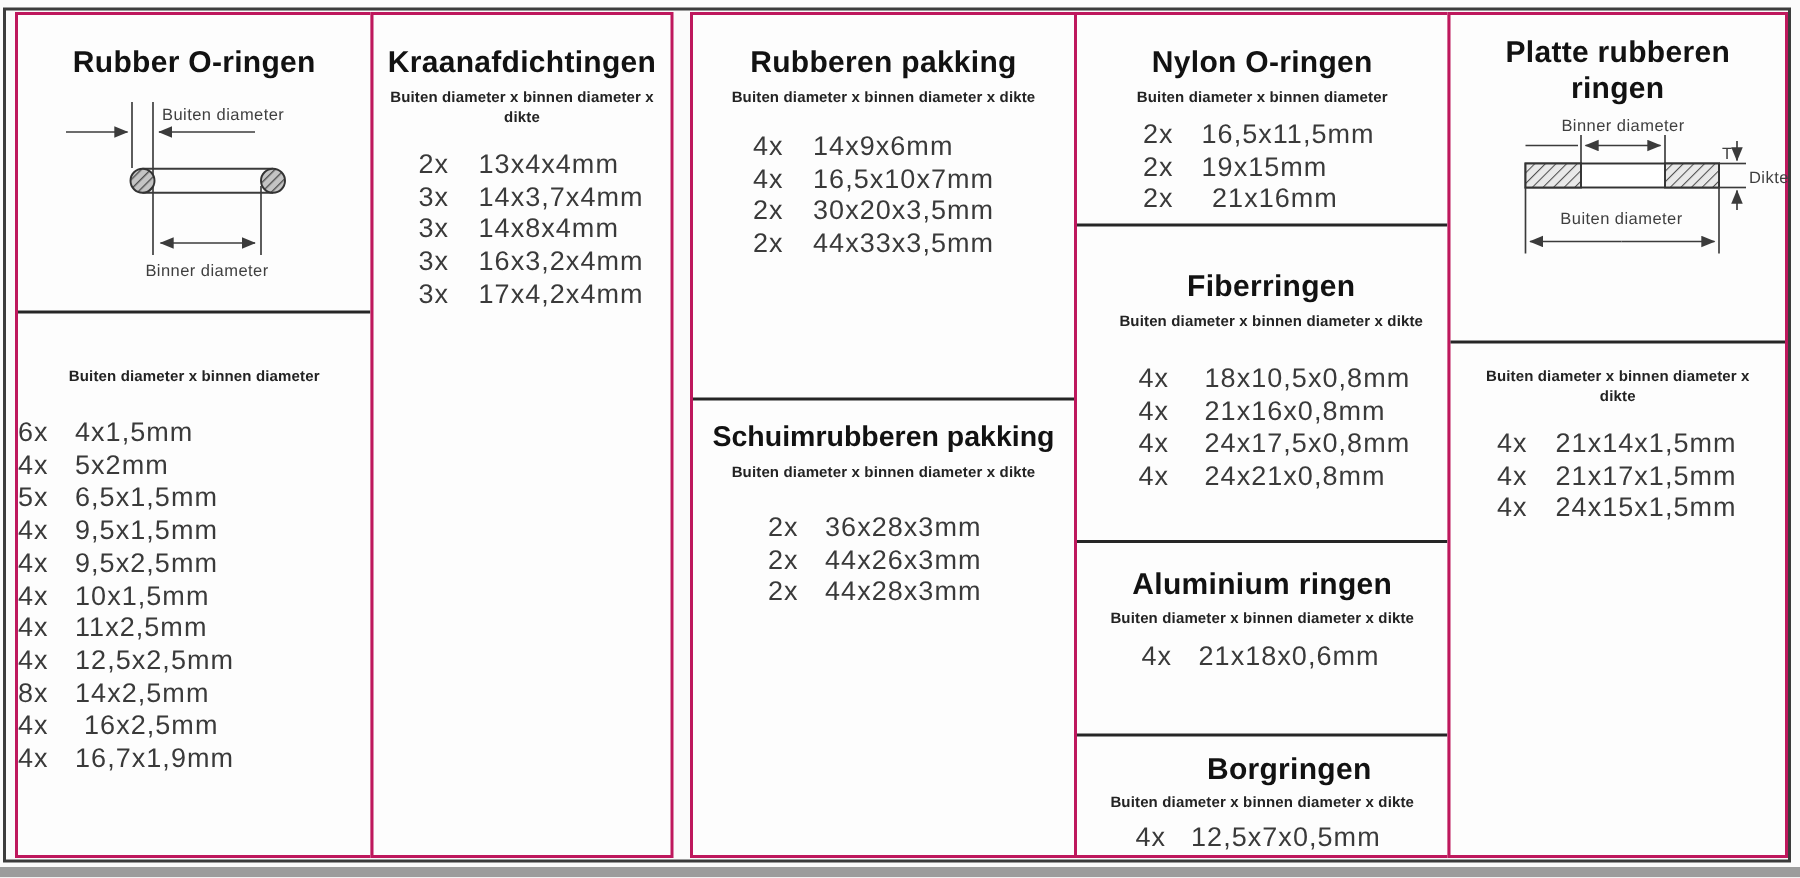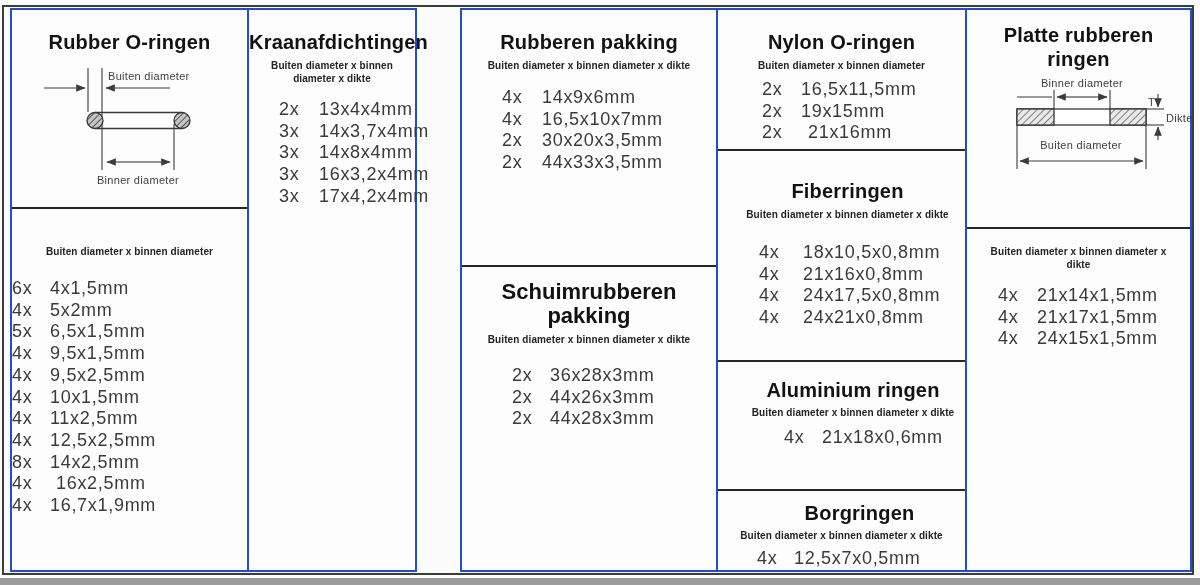--- a/index.html
+++ b/index.html
@@ -12,25 +12,25 @@
   .frame {
     position:absolute; left:2px; top:5px; width:1192px; height:570px;
     border:2px solid #3c3c3c; box-sizing:border-box;
   }
   .bottom-strip {
     position:absolute; left:0; top:578px; width:1200px; height:7px;
     background:#9c9c9c;
   }
   .col {
     position:absolute; top:8px; height:564px;
-    border:2px solid #1d4ed8; box-sizing:border-box;
+    border:2px solid #be185d; box-sizing:border-box;
     background:#fdfdfd; display:flex; flex-direction:column;
   }
   #col1 { left:10px;  width:239px; }
-  #col2 { left:247px; width:170px; }
+  #col2 { left:247px; width:202px; }
   #col3 { left:460px; width:258px; }
   #col4 { left:716px; width:251px; }
   #col5 { left:965px; width:227px; }
   .sec { box-sizing:border-box; }
   .sec + .sec { border-top:2px solid #262626; }
   .grow { flex:1 1 auto; }
   .title {
     font-weight:bold; text-align:center; font-size:20px; line-height:24px;
     color:#121212; letter-spacing:0.2px;
   }
@@ -53,21 +53,21 @@
   .c2 .title { margin-top:20px; }
   .c2 .subtitle { margin-top:5px; max-width:182px; }
   .c2 .list { margin-top:14px; padding-left:30px; }
   .c2 .qty { width:40px; }
 
   .c3a .title { margin-top:20px; }
   .c3a .subtitle { margin-top:5px; }
   .c3a .list { margin-top:15px; padding-left:40px; }
   .c3a .qty { width:40px; }
 
-  .c3b .title { margin-top:13px; font-size:22px; letter-spacing:0; }
+  .c3b .title { margin-top:13px; font-size:19px; letter-spacing:0; }
   .c3b .subtitle { margin-top:5px; }
   .c3b .list { margin-top:19px; padding-left:50px; }
   .c3b .qty { width:38px; }
 
   .c4a .title { margin-top:20px; }
   .c4a .subtitle { margin-top:5px; }
   .c4a .list { margin-top:7px; padding-left:44px; }
   .c4a .qty { width:39px; }
 
   .c4b .title { margin-top:28px; }
@@ -290,21 +290,21 @@
         <div class="row">
             <span class="qty">4x</span>
             <span class="size">24x17,5x0,8mm</span>
           </div>
         <div class="row">
             <span class="qty">4x</span>
             <span class="size">24x21x0,8mm</span>
           </div>
       </div>
     </div>
-    <div class="sec c4c" style="height:132px;padding-left:23px;">
+    <div class="sec c4c" style="height:132px;">
       <div class="title">Aluminium ringen</div>
       <div class="subtitle">Buiten diameter x binnen diameter x dikte</div>
       <div class="list">
         <div class="row">
             <span class="qty">4x</span>
             <span class="size">21x18x0,6mm</span>
           </div>
       </div>
     </div>
     <div class="sec c4d grow">

